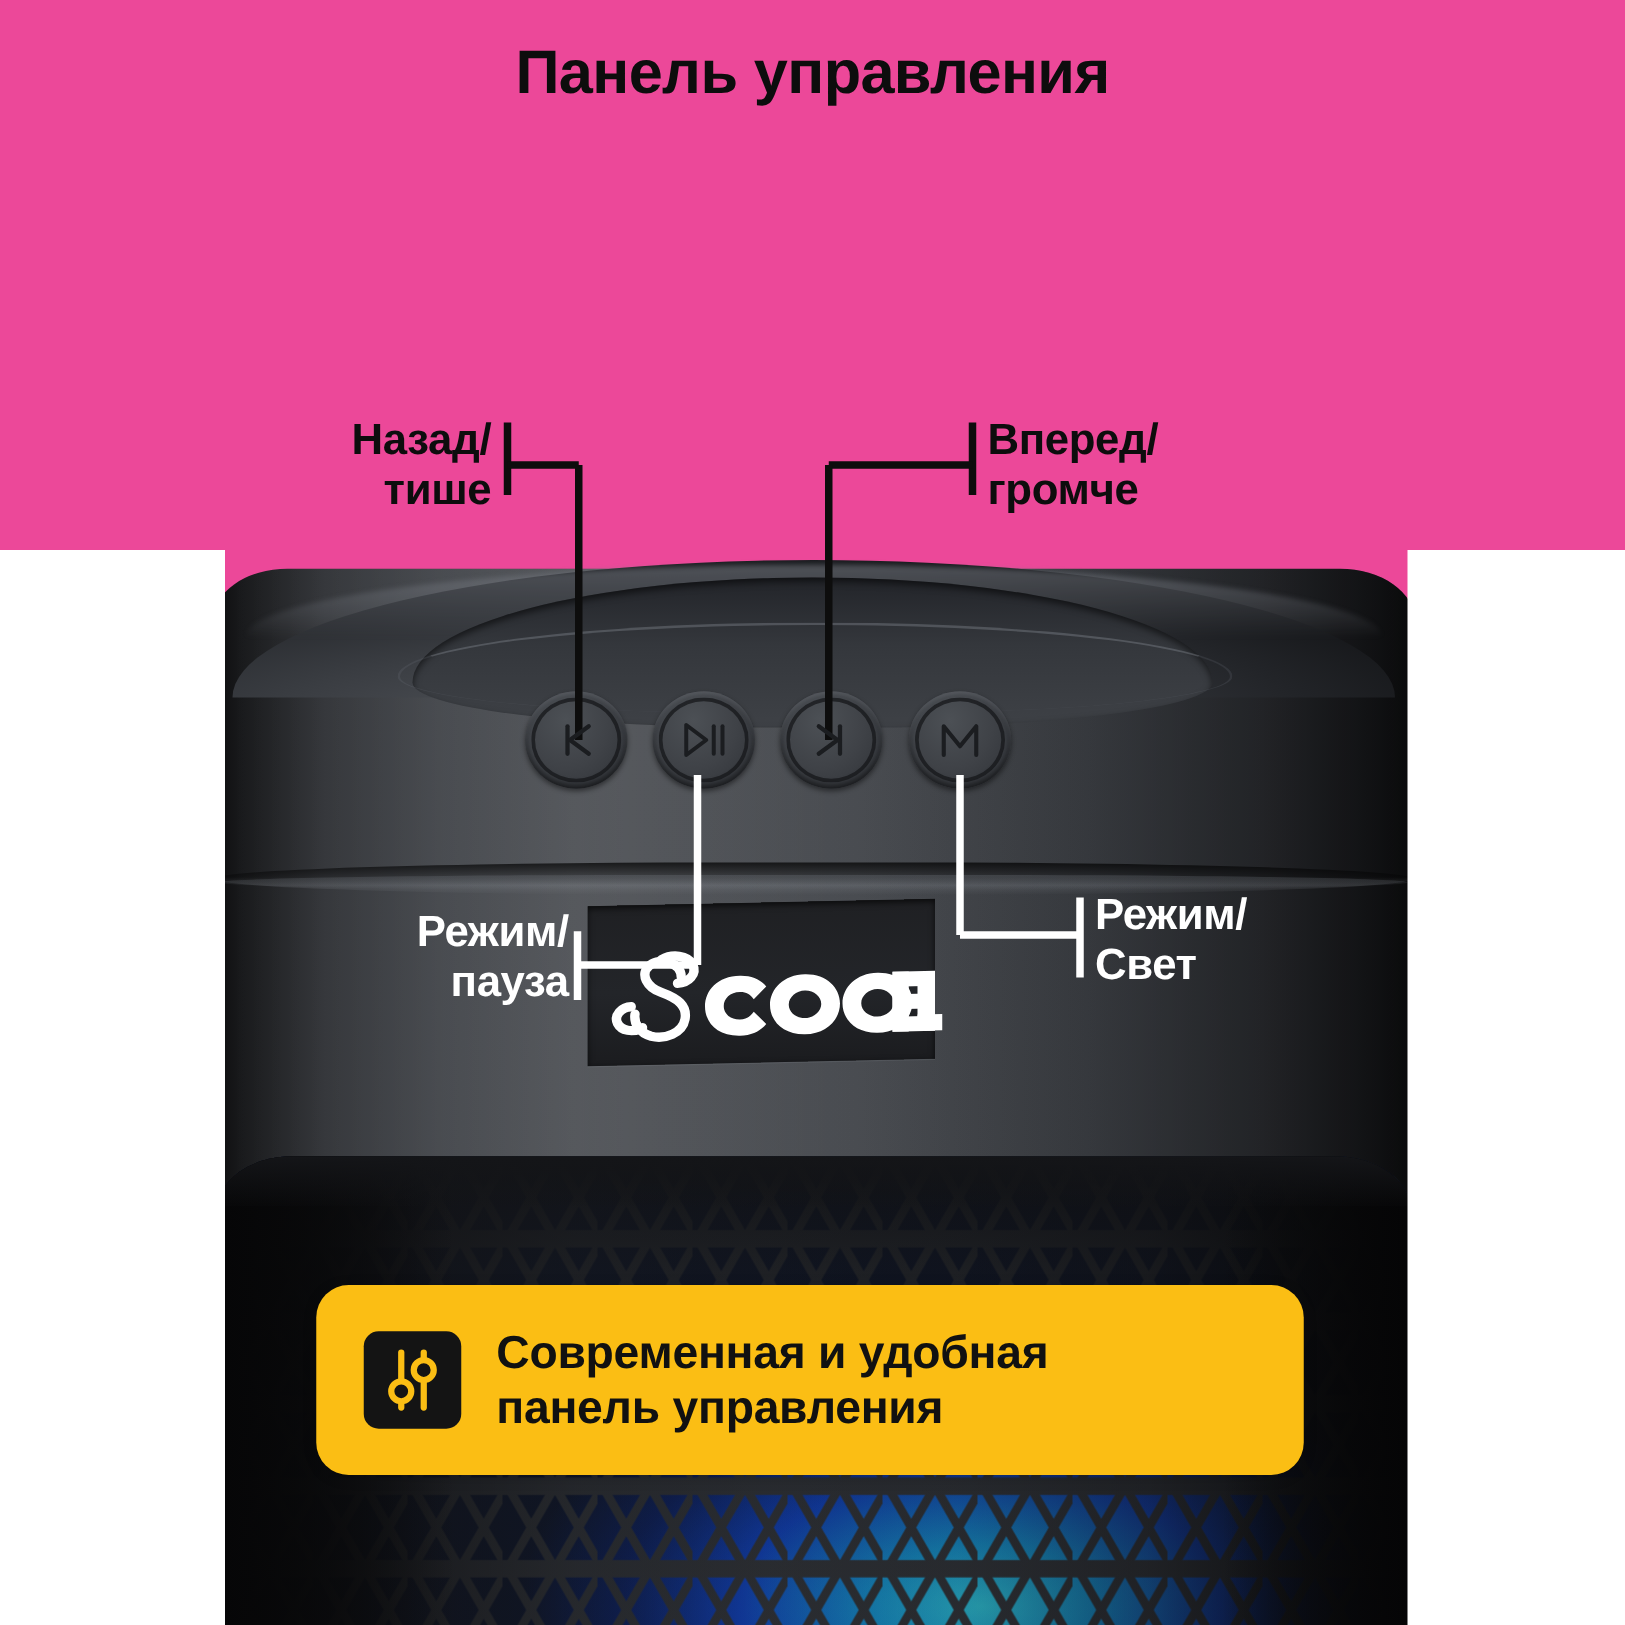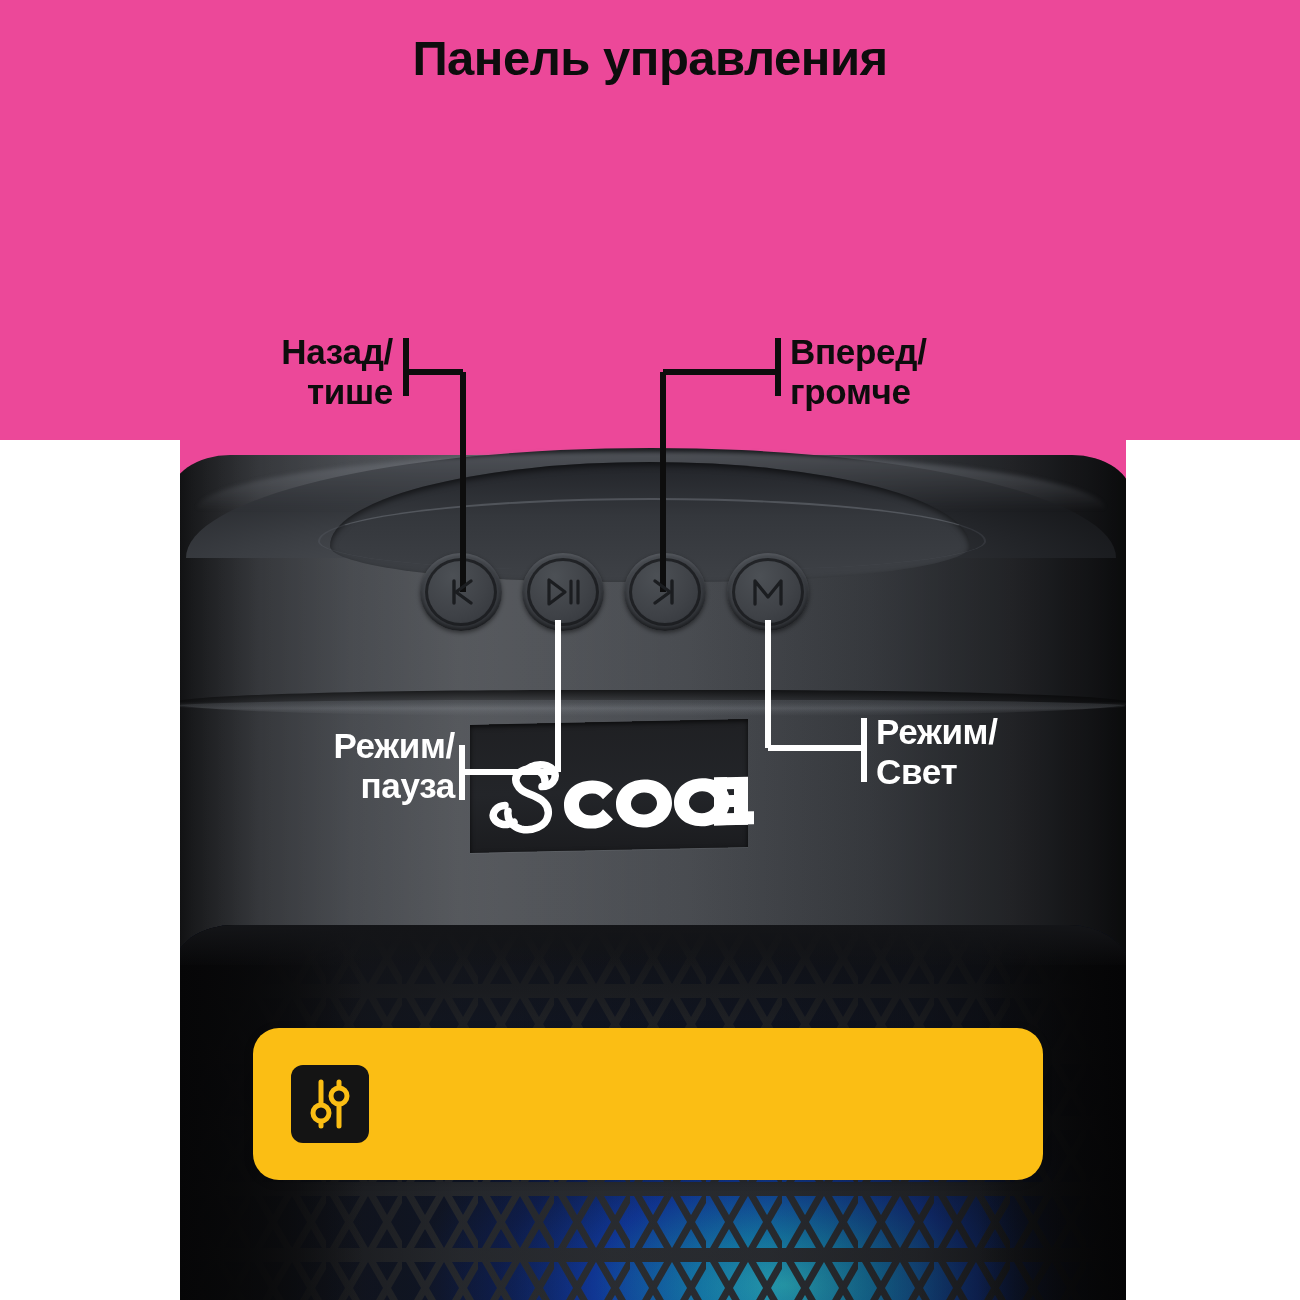--- a/index.html
+++ b/index.html
@@ -444,15 +444,17 @@
     <div class="banner-icon">
       <svg width="50" height="54" viewBox="0 0 50 54" aria-hidden="true">
         <g stroke="#FBBE14" stroke-width="5" stroke-linecap="round" fill="none">
           <line x1="16" y1="5" x2="16" y2="49"></line>
           <line x1="34" y1="5" x2="34" y2="49"></line>
         </g>
         <circle cx="16" cy="36" r="8" fill="#141414" stroke="#FBBE14" stroke-width="5"></circle>
         <circle cx="34" cy="19" r="8" fill="#141414" stroke="#FBBE14" stroke-width="5"></circle>
       </svg>
     </div>
+    <div class="banner-text">Современная и удобная
+панель управления</div>
   </div>
 
 </div>
 
 </body></html>

